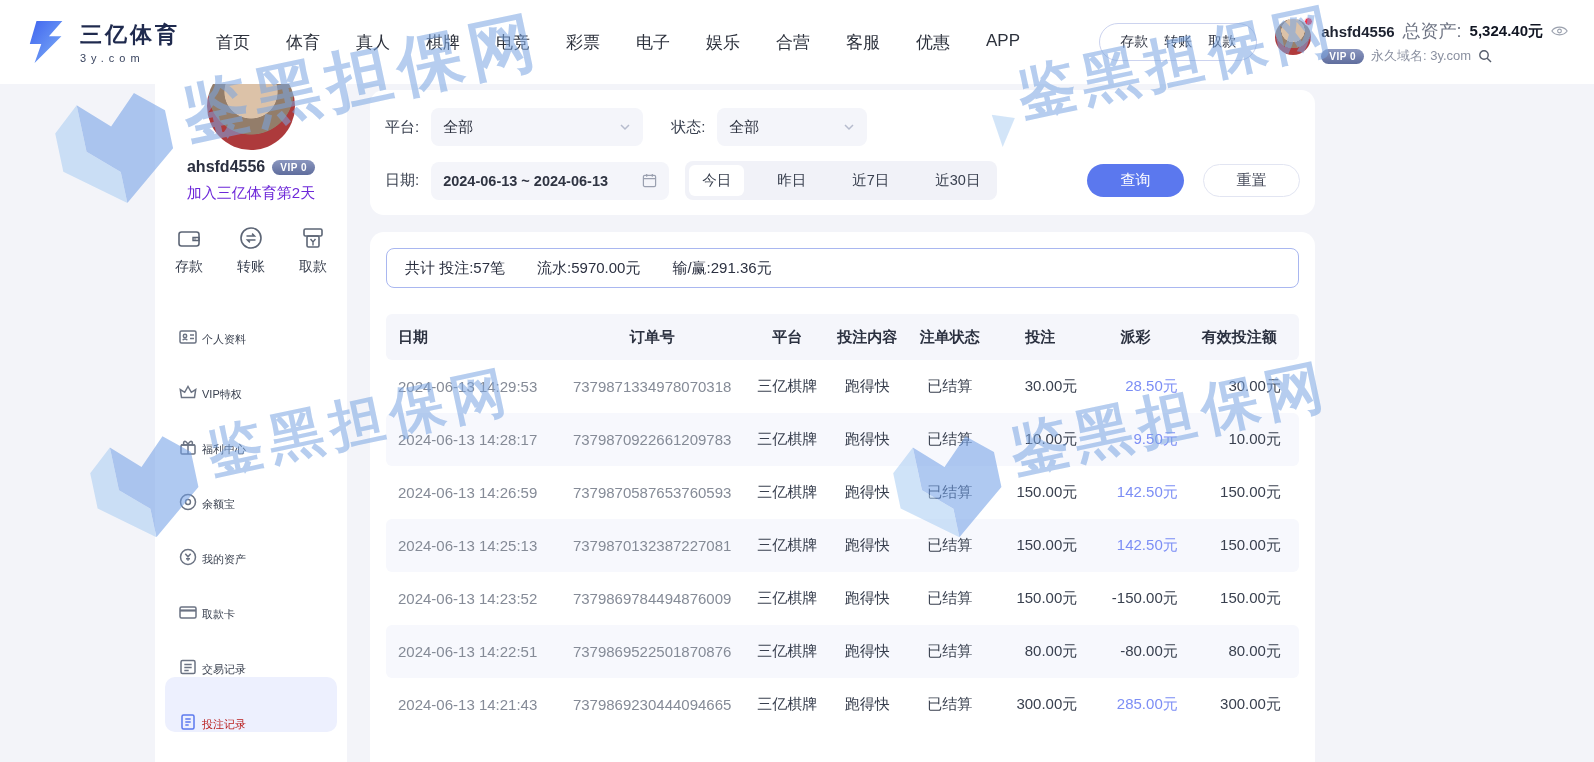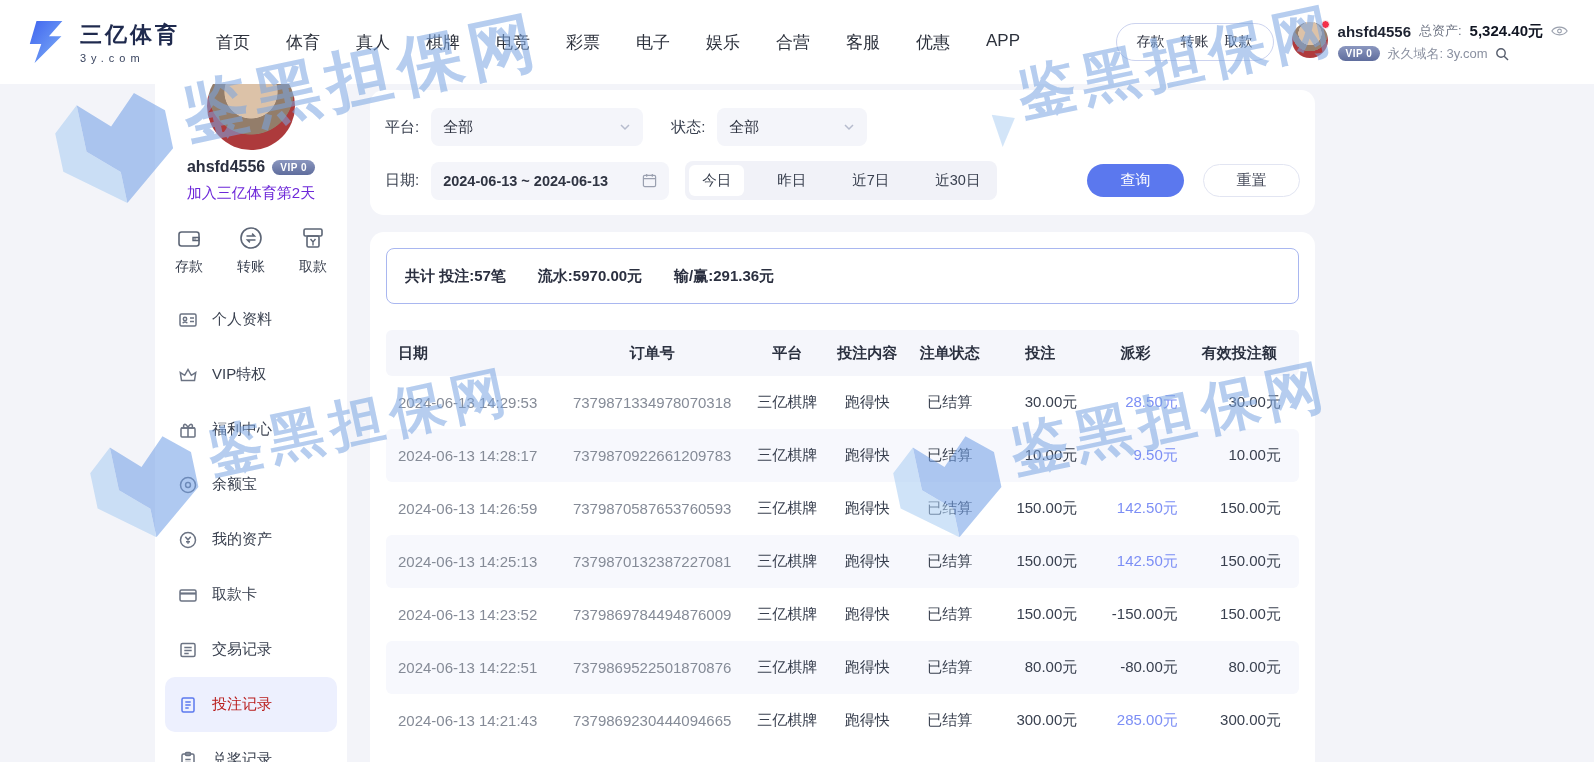--- a/index.html
+++ b/index.html
@@ -19,36 +19,36 @@
   .nav-item{cursor:pointer;white-space:nowrap;}
   .top-right{margin-left:auto;display:flex;align-items:center;gap:18px;}
   .wallet-pill{display:flex;gap:16px;border:1px solid #ccd3ef;border-radius:20px;padding:9px 20px;font-size:14px;color:#2f3442;}
   .wallet-pill span{cursor:pointer;}
   .userblock{display:flex;align-items:flex-start;gap:10px;}
   .avatar-sm{width:36px;height:36px;border-radius:50%;position:relative;flex:0 0 auto;
     background:radial-gradient(circle at 50% 32%,#dcc2a8 0 38%,#97806d 39% 58%,#b03a3c 59%);}
   .reddot{position:absolute;right:-2px;top:-2px;width:9px;height:9px;border-radius:50%;background:#f4304a;border:1.5px solid #fff;}
   .uline1{display:flex;align-items:center;gap:8px;}
   .uname{font-size:15px;font-weight:700;color:#1d2230;}
-  .ulabel{font-size:13px;color:#6f7584;}
+  .ulabel{font-size:18px;color:#6f7584;}
   .uval{font-size:15px;font-weight:700;color:#101522;}
   .uline2{display:flex;align-items:center;gap:7px;margin-top:4px;}
   .vip-pill{background:linear-gradient(180deg,#8b97bf,#5f6d9d);color:#fff;font-size:10px;font-weight:700;border-radius:9px;padding:2px 8px;letter-spacing:.5px;}
   .udomain{font-size:13px;color:#8a90a0;}
   
   .sidebar{position:absolute;left:155px;top:60px;width:192px;height:720px;background:#fff;border-radius:12px 12px 0 0;z-index:2;}
   .avatar-lg{width:88px;height:88px;border-radius:50%;margin:2px auto 0;
     background:radial-gradient(circle at 50% 34%,#dcc2a8 0 36%,#937d6a 37% 58%,#ad3a3c 59%);}
   .sb-name-row{display:flex;align-items:center;justify-content:center;gap:7px;margin-top:8px;}
   .sb-name{font-size:16px;font-weight:700;color:#2b3040;}
   .sb-join{text-align:center;font-size:15px;color:#6d28d9;margin-top:8px;}
   .sb-quick{display:flex;justify-content:space-between;padding:0 20px;margin-top:22px;}
   .sb-qitem{display:flex;flex-direction:column;align-items:center;gap:7px;font-size:14px;color:#39404f;cursor:pointer;}
   .sb-menu{margin-top:16px;}
-  .menu-item{height:55px;display:flex;align-items:center;gap:13px;margin:0 10px;padding-left:12px;border-radius:10px;font-size:15px;color:#39404f;cursor:pointer;}
+  .menu-item{height:55px;display:flex;align-items:flex-end;gap:3px;margin:0 10px;padding-left:12px;border-radius:10px;font-size:11px;color:#39404f;cursor:pointer;}
   .menu-item .mi-icon{width:22px;display:flex;justify-content:center;}
   .menu-item.active{background:#edf0fe;color:#b91c1c;}
   
   .filter-card{position:absolute;left:370px;top:90px;width:945px;height:125px;background:#fff;border-radius:14px;z-index:2;}
   .frow{position:absolute;left:15px;display:flex;align-items:center;}
   .frow1{top:18px;}
   .frow2{top:71px;}
   .flabel{font-size:15px;color:#39404f;margin-right:12px;white-space:nowrap;}
   .select{height:38px;background:#f4f5fa;border-radius:8px;display:flex;align-items:center;padding:0 12px;font-size:15px;color:#2f3442;cursor:pointer;}
   .sel-platform{width:212px;}
@@ -59,21 +59,21 @@
   .date-input .cal{margin-left:auto;}
   .ranges{margin-left:16px;background:#f1f2f8;border-radius:8px;padding:4px;display:flex;gap:20px;font-size:14.5px;color:#39404f;}
   .range{padding:6px 13px;border-radius:6px;cursor:pointer;white-space:nowrap;}
   .range.active{background:#fff;}
   .fbuttons{position:absolute;right:15px;top:74px;display:flex;gap:19px;}
   .btn{width:97px;height:33px;border-radius:17px;display:flex;align-items:center;justify-content:center;font-size:15px;cursor:pointer;}
   .btn-primary{background:#5b78ee;color:#fff;}
   .btn-ghost{background:#fff;border:1px solid #e2e5f2;color:#4a4f5e;}
   
   .content-card{position:absolute;left:370px;top:232px;width:945px;height:560px;background:#fff;border-radius:14px;padding:16px;z-index:2;}
-  .summary{border:1px solid #a9b7f0;border-radius:8px;height:56px;display:flex;align-items:center;gap:32px;padding:0 18px;font-size:15px;font-weight:700;color:#2b3040;}
+  .summary{border:1px solid #a9b7f0;border-radius:8px;height:40px;display:flex;align-items:center;gap:32px;padding:0 18px;font-size:15px;font-weight:400;color:#2b3040;}
   .table{margin-top:26px;}
   .thead{display:flex;align-items:center;height:46px;background:#f5f6fb;border-radius:6px;font-size:15px;font-weight:700;color:#2b3140;}
   .trow{display:flex;align-items:center;height:53px;font-size:15px;}
   .trow.alt{background:#f7f8fd;border-radius:6px;}
   .c{white-space:nowrap;overflow:hidden;}
   .c1{width:19%;padding-left:12px;text-align:left;}
   .c2{width:20.3%;text-align:center;}
   .c3{width:9.3%;text-align:center;}
   .c4{width:8.2%;text-align:center;}
   .c5{width:9.9%;text-align:center;}

